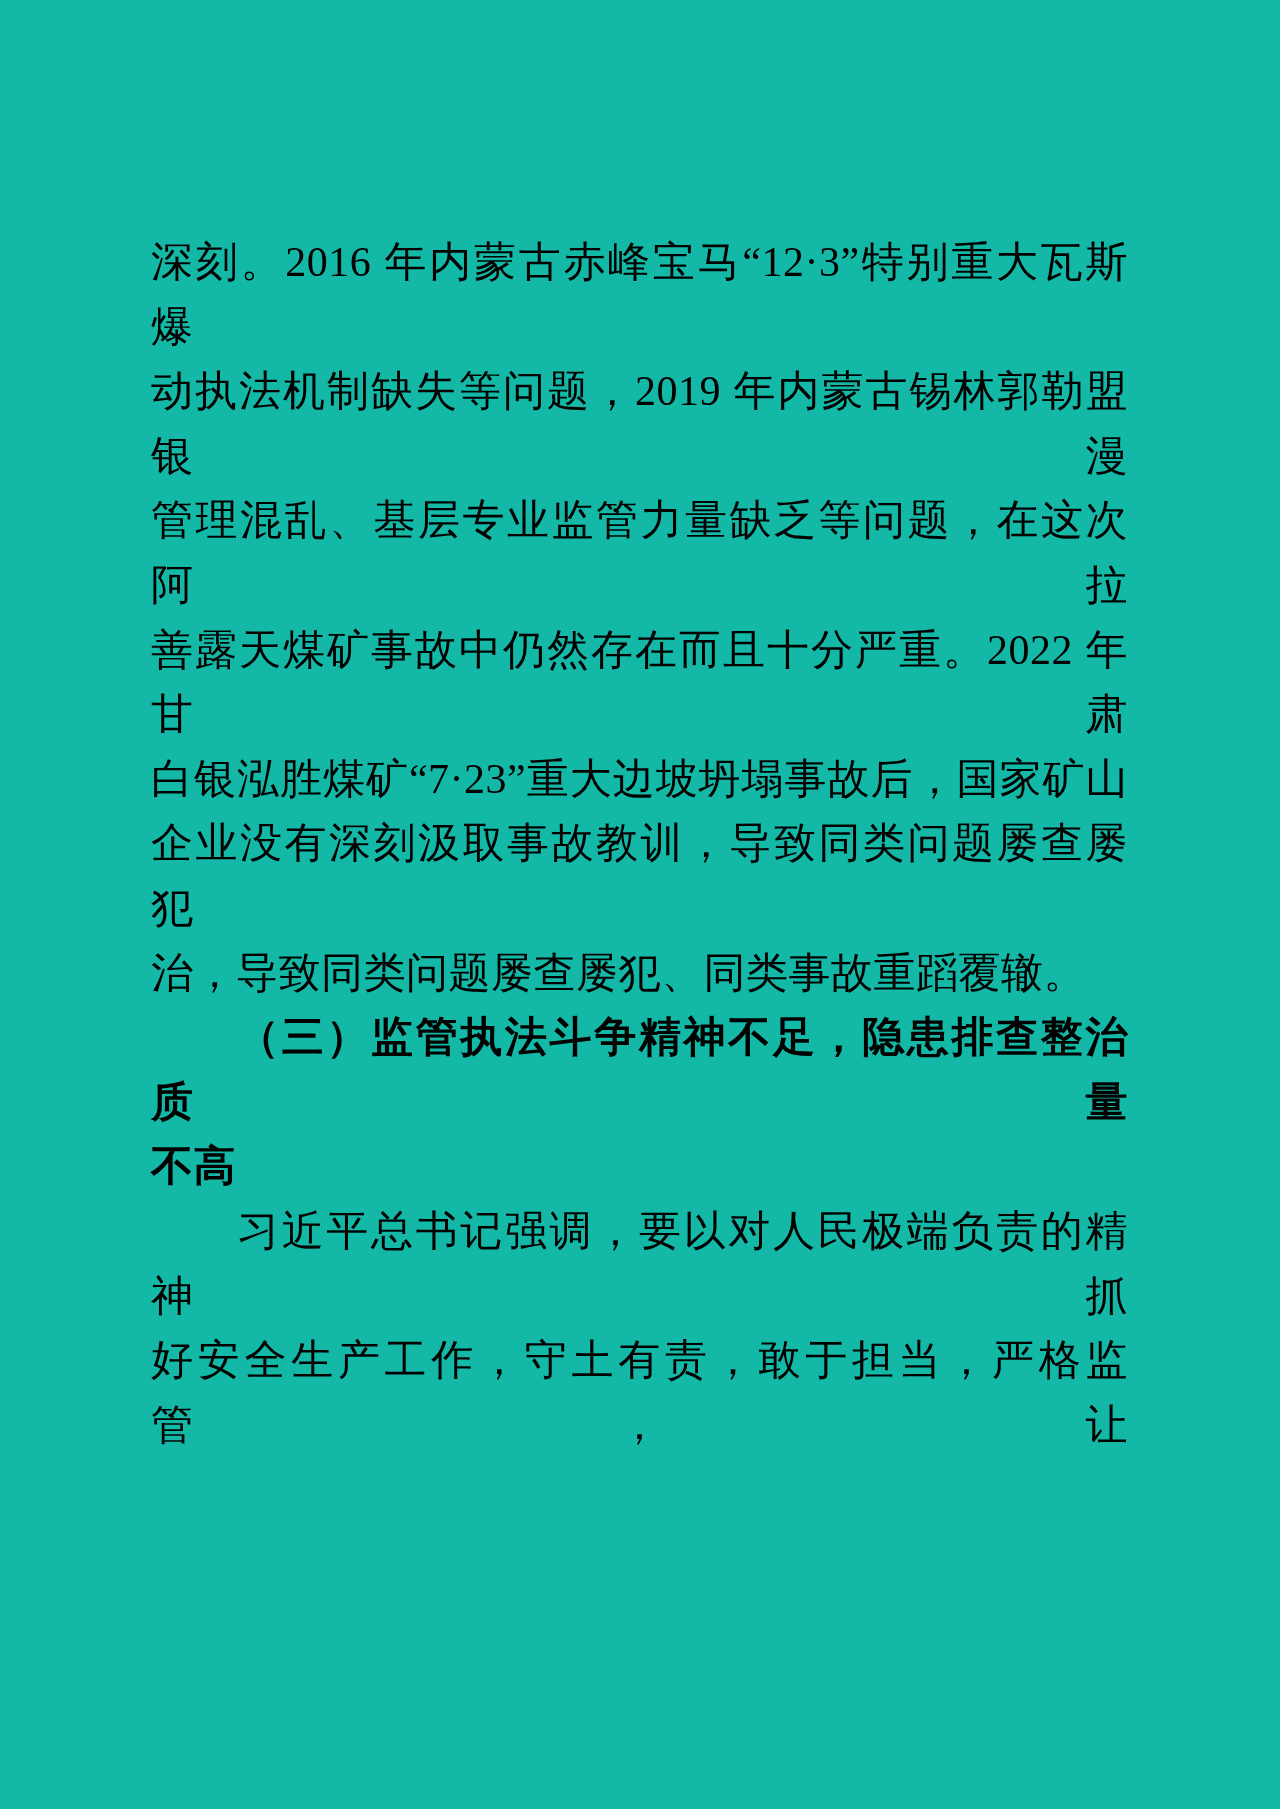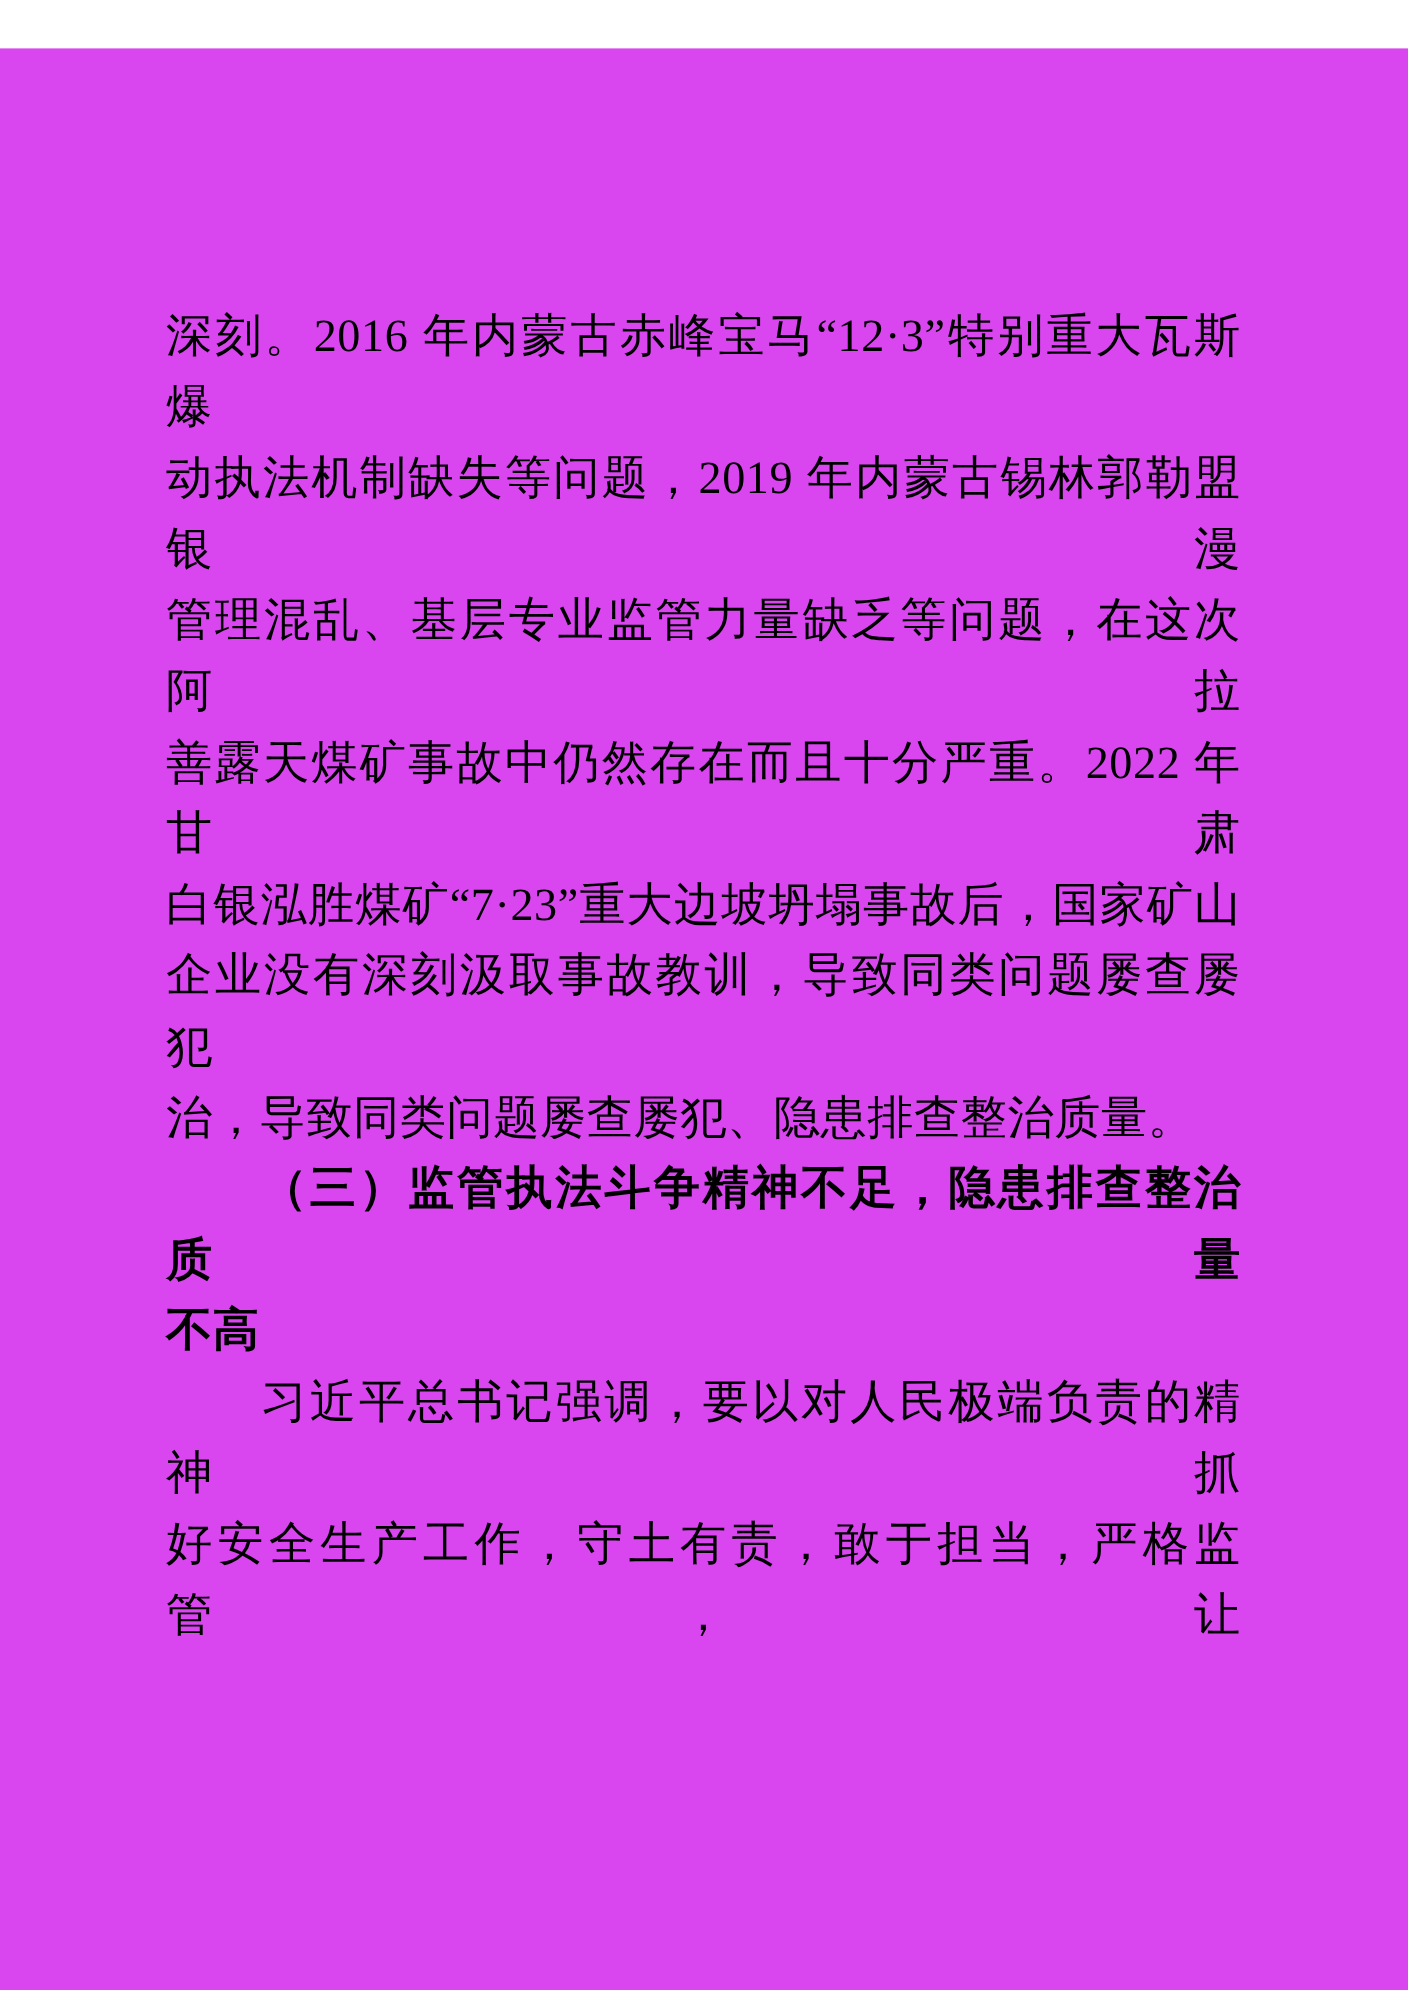--- a/index.html
+++ b/index.html
@@ -11,22 +11,21 @@
     width: 1280px;
     height: 1809px;
     position: relative;
     font-family: "Liberation Serif", "DejaVu Serif", serif;
     color: #000000;
     overflow: hidden;
   }
   .page {
     position: absolute;
     inset: 0;
-    background: #d946ef;
-    margin-top: 44px;
+    background: #14b8a6;
   }
   .text-block {
     position: absolute;
     left: 151px;
     top: 230px;
     width: 977px;
   }
   .line {
     font-size: 42px;
     line-height: 64.6px;
@@ -64,21 +63,21 @@
 <body>
 
 <div class="page">
   <div class="text-block">
       <div class="line just">深刻。2016 年内蒙古赤峰宝马“12·3”特别重大瓦斯爆</div>
       <div class="line just">动执法机制缺失等问题，2019 年内蒙古锡林郭勒盟银漫</div>
       <div class="line just">管理混乱、基层专业监管力量缺乏等问题，在这次阿拉</div>
       <div class="line just">善露天煤矿事故中仍然存在而且十分严重。2022 年甘肃</div>
       <div class="line just">白银泓胜煤矿“7·23”重大边坡坍塌事故后，国家矿山</div>
       <div class="line just">企业没有深刻汲取事故教训，导致同类问题屡查屡犯</div>
-      <div class="line">治，导致同类问题屡查屡犯、隐患排查整治质量。</div>
+      <div class="line">治，导致同类问题屡查屡犯、同类事故重蹈覆辙。</div>
       <div class="line just bold indent">（三）监管执法斗争精神不足，隐患排查整治质量</div>
       <div class="line bold">不高</div>
       <div class="line just indent">习近平总书记强调，要以对人民极端负责的精神抓</div>
       <div class="line just">好安全生产工作，守土有责，敢于担当，严格监管，让</div>
     </div>
   <div class="page-footer">
     <span class="page-number">42</span>
   </div>
 </div>
 

